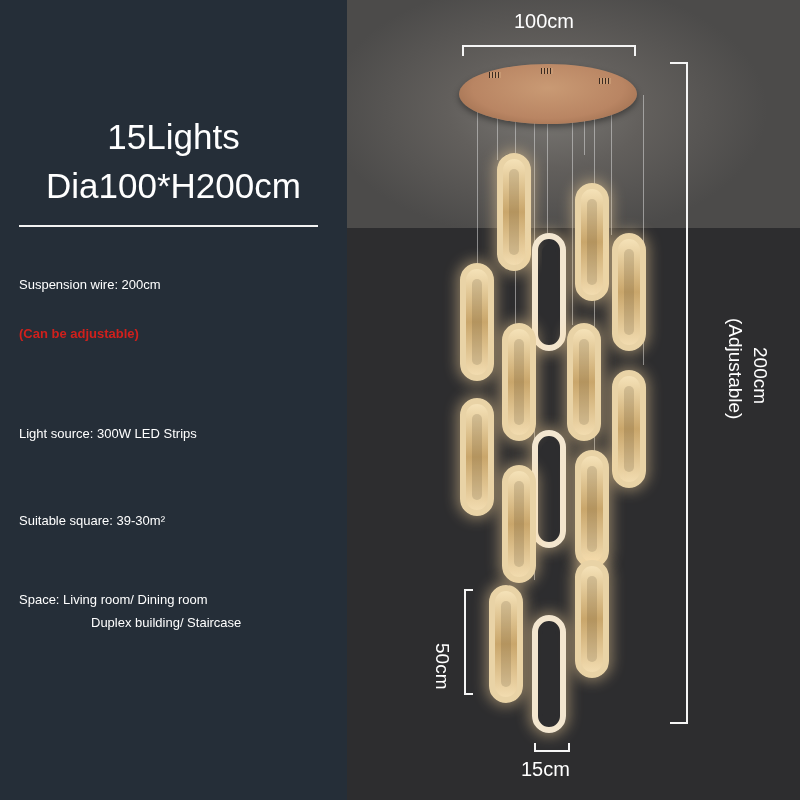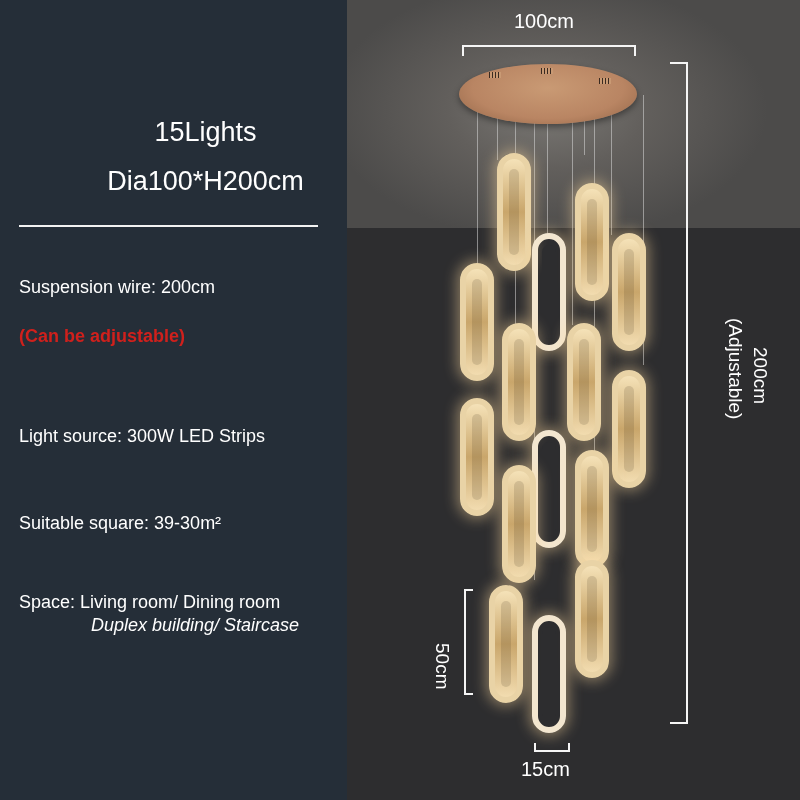--- a/index.html
+++ b/index.html
@@ -2,27 +2,27 @@
 <html><head>
 <meta charset="utf-8">
 <style>
   html, body { margin: 0; padding: 0; }
   body { width: 800px; height: 800px; position: relative; overflow: hidden; background: #262f38; font-family: "Liberation Sans", sans-serif; }
   .left-panel { position: absolute; left: 0; top: 0; width: 347px; height: 800px; background: #252e38; }
   .photo { position: absolute; left: 347px; top: 0; width: 453px; height: 800px; overflow: hidden; }
   .ceiling { position: absolute; left: 0; top: 0; width: 453px; height: 228px;
     background: radial-gradient(ellipse 220px 130px at 200px 110px, #7a7874 0%, #625f5c 45%, #4c4b4a 100%); }
   .wall { position: absolute; left: 0; top: 228px; width: 453px; height: 572px; background: #2d2d2f; }
-  .title { position: absolute; left: 0; width: 347px; text-align: center; color: #ffffff; font-size: 27px; margin-left: 32px; }
+  .title { position: absolute; left: 0; width: 347px; text-align: center; color: #ffffff; font-size: 35px; }
   .title-line1 { top: 117px; }
   .title-line2 { top: 166px; }
   .title-rule { position: absolute; left: 19px; top: 225px; width: 299px; height: 2px; background: #f2f2f2; }
-  .spec { position: absolute; left: 19px; color: #ffffff; font-size: 18px; white-space: nowrap; }
+  .spec { position: absolute; left: 19px; color: #ffffff; font-size: 13px; white-space: nowrap; }
   .spec.red { color: #d0201c; font-weight: bold; }
-  .spec.indent { left: 91px; font-style: italic; }
+  .spec.indent { left: 91px; }
   .canopy { position: absolute; left: 112px; top: 64px; width: 178px; height: 60px; border-radius: 50%;
     background: radial-gradient(ellipse at 50% 40%, #c99a74 0%, #b98563 60%, #8f6244 100%); box-shadow: 0 3px 6px rgba(0,0,0,0.4); }
   .canopy-vent { position: absolute; width: 12px; height: 6px; background: repeating-linear-gradient(90deg, #3a2a20 0 1px, #c99a74 1px 3px); }
   .wire { position: absolute; width: 1px; background: rgba(215,215,215,0.55); }
   .ring { position: absolute; width: 34px; height: 118px; border-radius: 17px; box-sizing: border-box;
     border: 6px solid #e9d3a6; background: linear-gradient(180deg, #f5e2b8 0%, #c9a66b 50%, #f2dcb0 100%);
     box-shadow: 0 0 14px 3px rgba(255,220,160,0.45); }
   .ring.open { background: transparent; border-color: #f3e6cf; }
   .ring::after { content: ""; position: absolute; left: 6px; right: 6px; top: 10px; bottom: 10px; border-radius: 8px; background: rgba(60,45,30,0.15); }
   .ring.open::after { background: #2d2d2f; left: 4px; right: 4px; top: 6px; bottom: 6px; }

